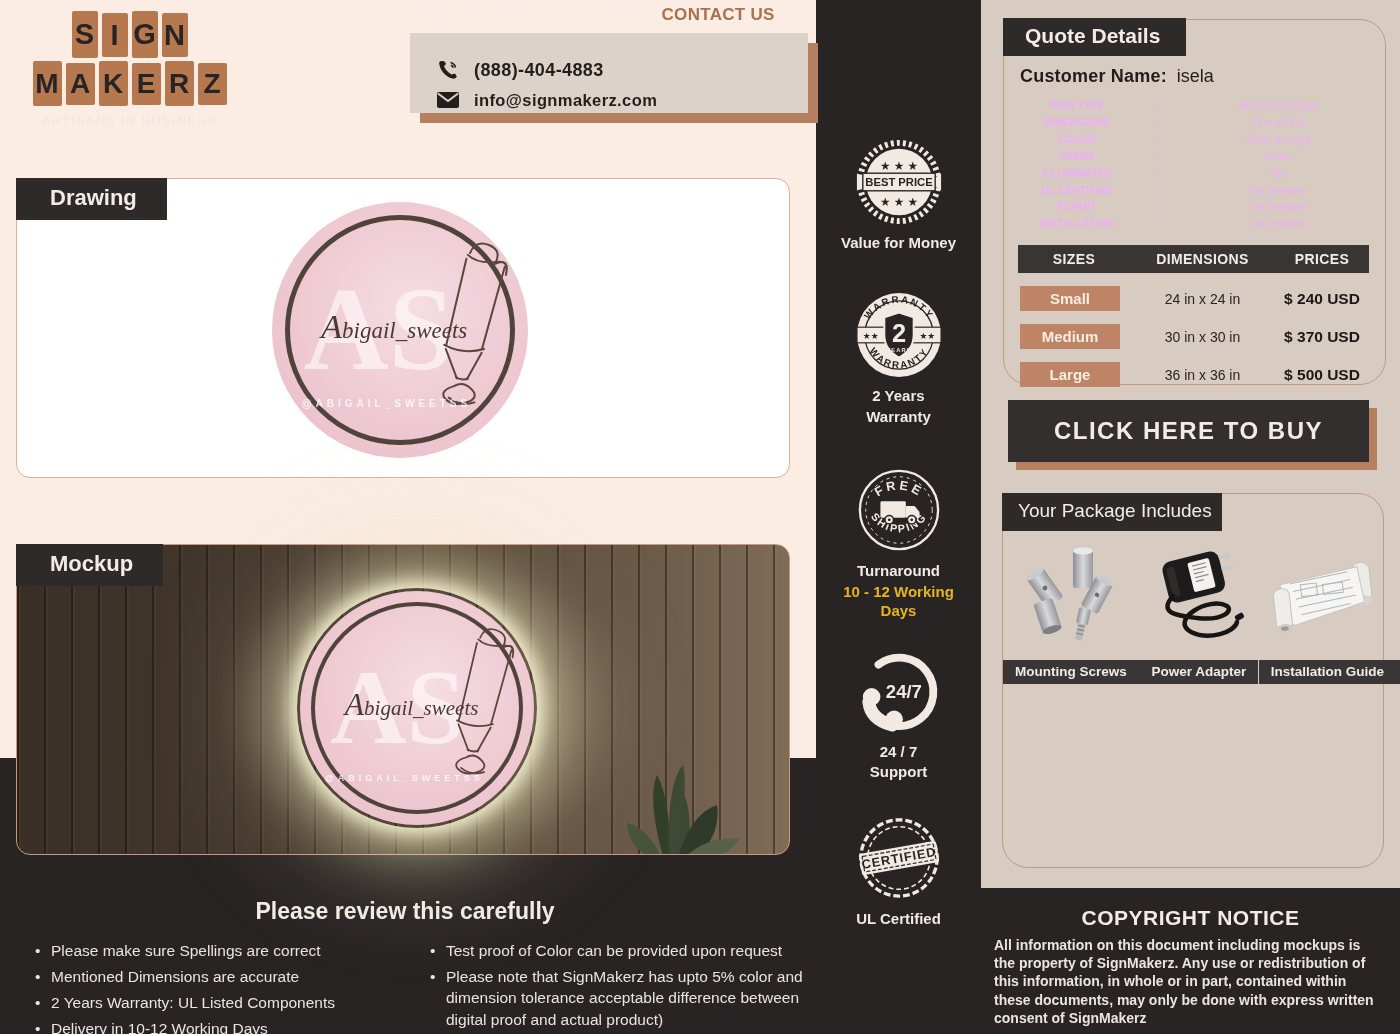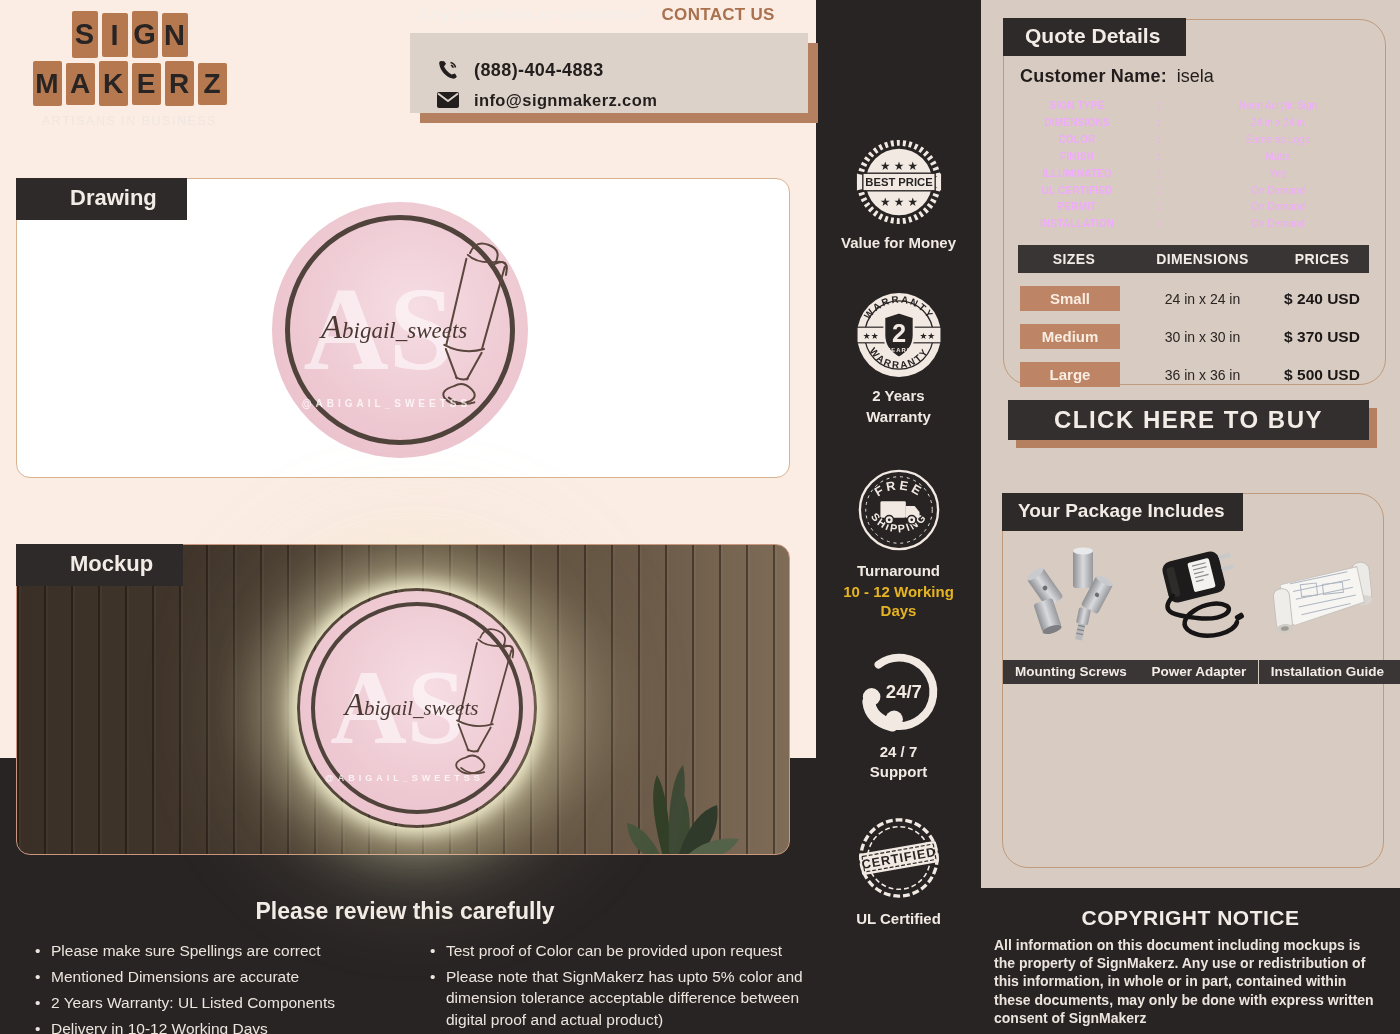--- a/index.html
+++ b/index.html
@@ -24,21 +24,21 @@
 
   .question-row { position:absolute; left:418px; top:5px; font-size:17px; font-weight:700; color:#f5efe9; }
   .question-row .contact-us { color:#a9714d; margin-left:14px; cursor:pointer; letter-spacing:0.3px; }
 
   .contact-card { position:absolute; left:410px; top:33px; width:398px; height:80px; background:#ddd2c9; box-shadow:10px 10px 0 #b5805f; padding:22px 0 0 26px; }
   .contact-row { display:flex; align-items:center; gap:14px; height:30px; }
   .contact-row .txt { font-weight:800; color:#221e1d; font-size:18px; letter-spacing:0.4px; }
   .contact-row.email .txt { font-size:16.5px; }
 
   
-  .chip { position:absolute; background:#2e2a2a; color:#f3ece6; font-weight:700; font-size:22px; padding:7px 30px 9px 54px; z-index:5; }
+  .chip { position:absolute; background:#2e2a2a; color:#f3ece6; font-weight:700; font-size:22px; padding:7px 30px 9px 34px; z-index:5; }
 
   
   .drawing-panel { position:absolute; left:16px; top:178px; width:774px; height:300px; background:#ffffff; border:1.5px solid #d9b390; border-radius:14px; }
 
   
   .brand-circle { position:absolute; border-radius:50%; background:radial-gradient(circle at 55% 42%, #f6dde4 0%, #eec9d2 55%, #e8bcc9 100%); }
   .brand-ring { position:absolute; inset:13px; border:5px solid #4f433b; border-radius:50%; }
   .brand-monogram { position:absolute; left:50%; top:50%; transform:translate(-64%,-50%); font-family:Liberation Serif, serif; font-weight:700; color:rgba(255,252,253,0.6); }
   .brand-script { position:absolute; left:50%; top:50%; transform:translate(-54%,-58%); font-family:Liberation Serif, serif; font-style:italic; color:#4a3a33; white-space:nowrap; }
   .brand-script::first-letter { font-size:1.5em; }
@@ -88,25 +88,25 @@
   .spec-row .sc { width:52px; font-weight:800; }
   .spec-row .sv { flex:1; font-weight:500; }
 
   .size-table { position:absolute; left:14px; top:225px; width:351px; }
   .st-head { display:grid; grid-template-columns:112px 145px 94px; background:#393535; color:#f3ece6; font-weight:700; font-size:14px; height:28px; align-items:center; text-align:center; letter-spacing:0.4px; }
   .st-row { display:grid; grid-template-columns:112px 145px 94px; align-items:center; text-align:center; margin-top:13px; }
   .size-chip { background:#bd8566; color:#f9ece1; font-weight:700; font-size:15px; height:25px; line-height:25px; margin:0 10px 0 2px; cursor:pointer; }
   .st-dim { font-size:14px; color:#2a2423; font-weight:500; }
   .st-price { font-size:15.5px; color:#1b1717; font-weight:800; }
 
-  .buy-btn { position:absolute; left:27px; top:400px; width:361px; height:40px; background:#332f2f; color:#f3ece6; font-weight:800; font-size:24px; letter-spacing:1.5px; display:flex; align-items:center; justify-content:center; box-shadow:8px 8px 0 #b5805f; cursor:pointer; font-family:"Liberation Sans", sans-serif; border:none; }
+  .buy-btn { position:absolute; left:27px; top:400px; width:361px; height:62px; background:#332f2f; color:#f3ece6; font-weight:800; font-size:24px; letter-spacing:1.5px; display:flex; align-items:center; justify-content:center; box-shadow:8px 8px 0 #b5805f; cursor:pointer; font-family:"Liberation Sans", sans-serif; border:none; }
 
   
   .package-panel { position:absolute; left:21px; top:493px; width:382px; height:375px; border:1.5px solid #c09a7c; border-radius:4px 26px 26px 26px; }
-  .package-chip { position:absolute; left:-1px; top:-1px; background:#2e2a2a; color:#f3ece6; font-weight:700; font-size:19px; padding:7px 18px 9px 16px; }
+  .package-chip { position:absolute; left:-1px; top:-1px; background:#2e2a2a; color:#f3ece6; font-weight:400; font-size:19px; padding:7px 10px 9px 16px; }
   .pkg-grid { position:absolute; left:0; top:46px; width:100%; display:grid; grid-template-columns:1fr 1fr 1fr 1fr; row-gap:22px; }
   .pkg-item { display:flex; flex-direction:column; align-items:center; }
   .pkg-img { height:112px; display:flex; align-items:center; justify-content:center; }
   .pkg-label { background:#3a3636; color:#f3ece6; font-weight:700; font-size:13.5px; padding:4px 12px 5px; margin-top:8px; white-space:nowrap; }
 
   
   .review-title { position:absolute; left:0; top:898px; width:810px; text-align:center; color:#f3ece6; font-weight:800; font-size:23px; }
   .bullets { position:absolute; top:940px; color:#ece4dd; font-size:15.5px; line-height:1.38; font-weight:400; list-style:none; }
   .bullets li { padding-left:18px; position:relative; margin-bottom:4.5px; }
   .bullets li::before { content:"•"; position:absolute; left:2px; }

